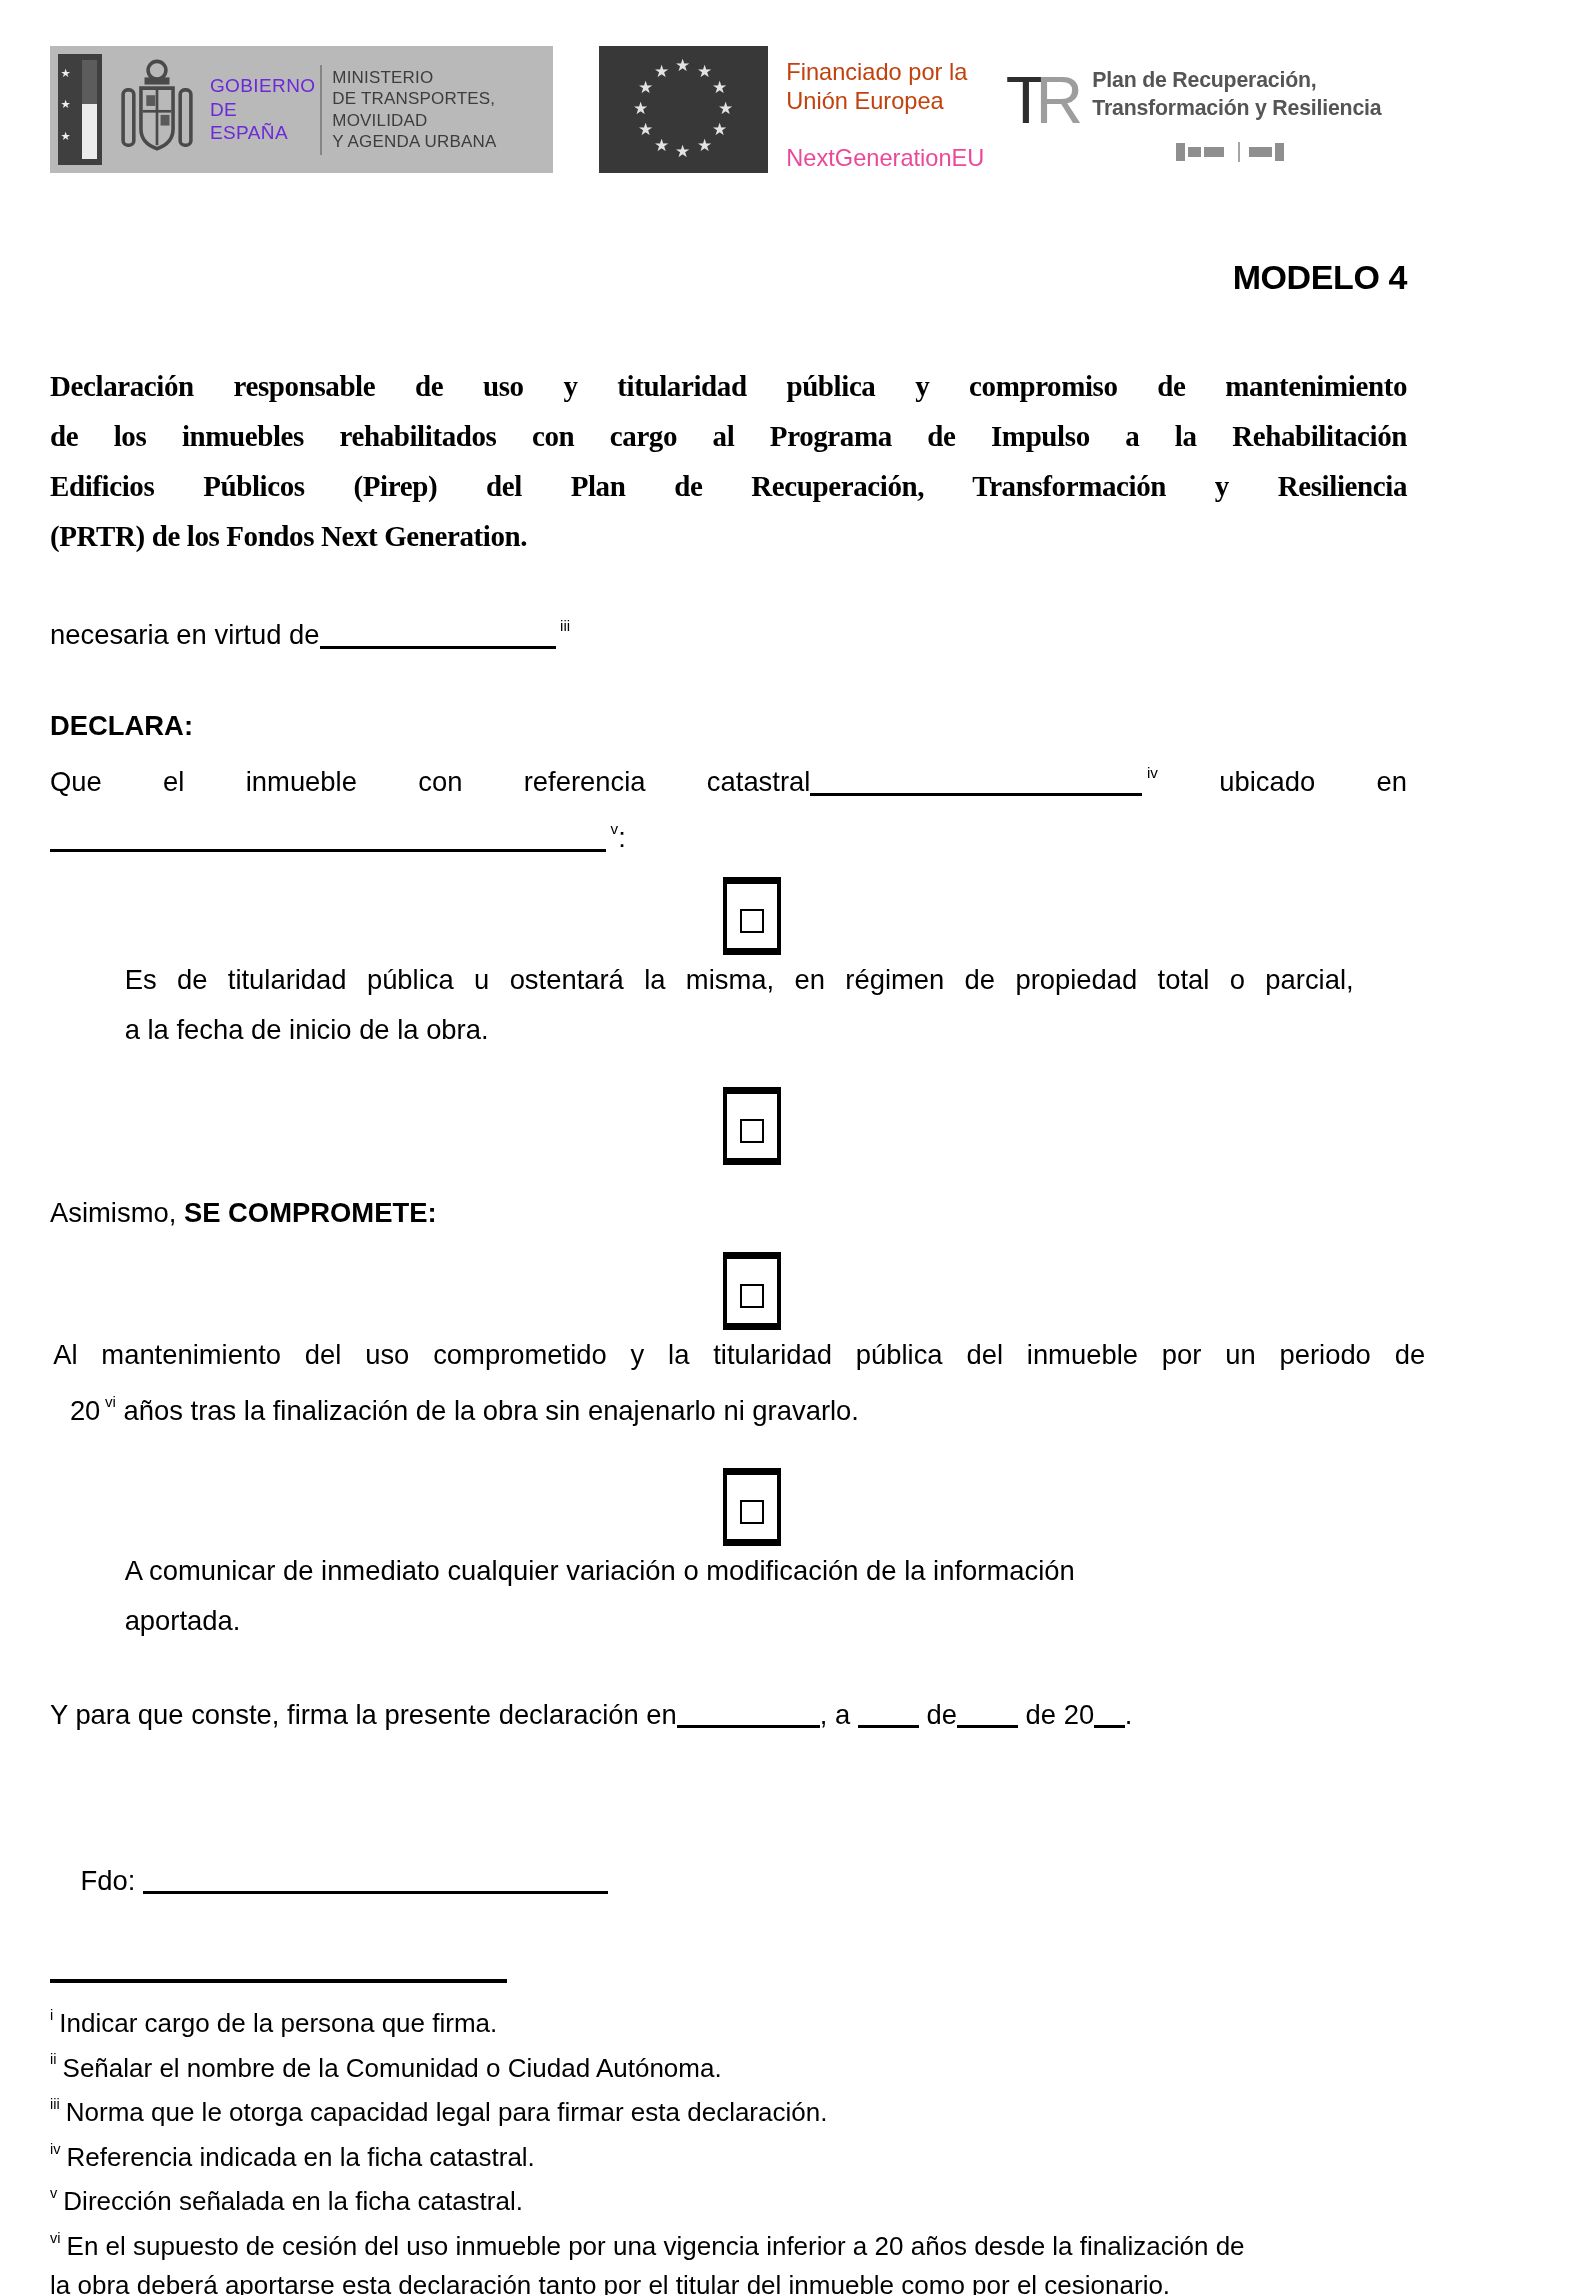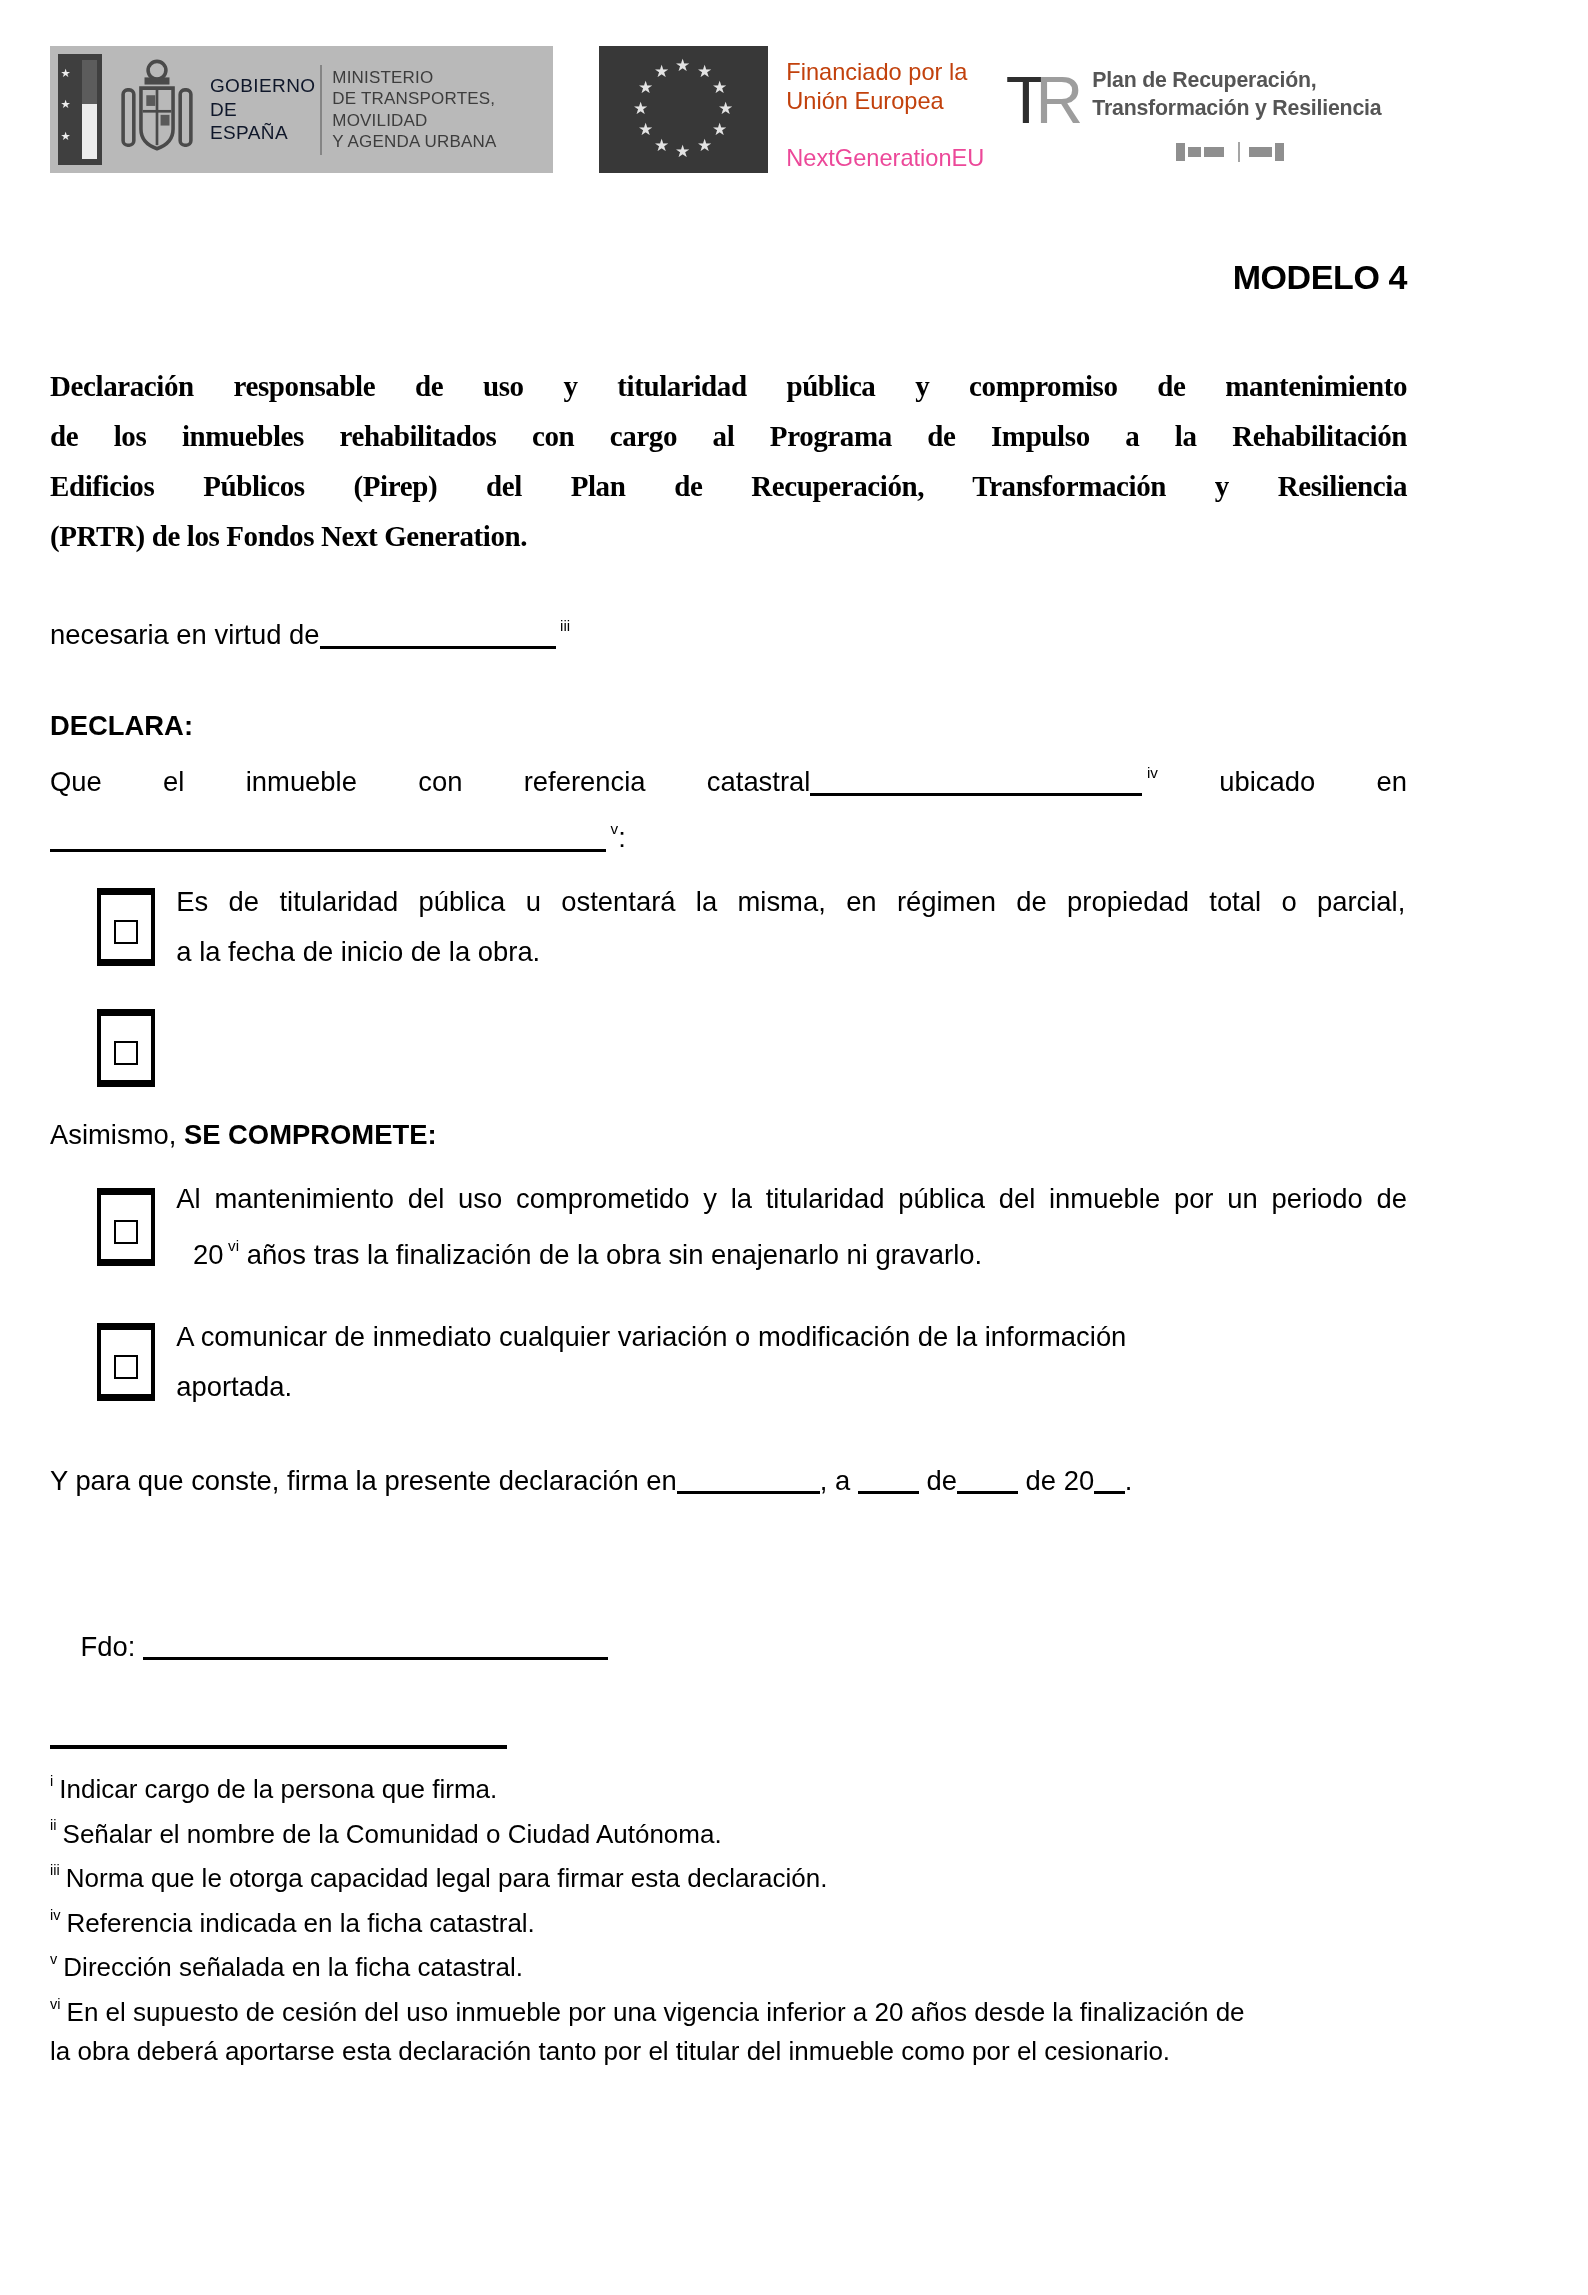--- a/index.html
+++ b/index.html
@@ -8,21 +8,21 @@
   .page{box-sizing:border-box;width:1588px;height:2295px;padding:46px 181px 0 50px;}
 
   
   .hdr{display:flex;align-items:flex-start;width:1387px;}
   .govlogo{width:503px;height:127px;background:#b9b9b9;display:flex;align-items:center;flex:0 0 auto;}
   .flag{width:44px;height:111px;margin-left:7.6px;background:#3f3f3f;position:relative;flex:0 0 auto;}
   .flag .stars{position:absolute;left:3px;top:13.7px;display:flex;flex-direction:column;gap:20px;color:#efefef;font-size:11.4px;line-height:11.4px;}
   .flag .stripe{position:absolute;right:4.6px;top:6.1px;bottom:6.1px;width:15.2px;background:#ececec;}
   .flag .block{position:absolute;left:0;top:0;width:100%;height:44%;background:#5c5c5c;}
   .arms{width:90px;height:107px;margin-left:10.7px;flex:0 0 auto;}
-  .govtxt{margin-left:7.6px;width:113px;font-size:19px;line-height:23.6px;color:#0f172a;letter-spacing:0.4px;}
+  .govtxt{margin-left:7.6px;width:113px;font-size:19px;line-height:23.6px;color:#6d28d9;letter-spacing:0.4px;}
   .govdiv{width:1.5px;height:90px;background:#858585;margin:0 10.7px 0 4.6px;flex:0 0 auto;}
   .mintxt{font-size:17px;line-height:21.3px;color:#3d3d3d;letter-spacing:0.2px;}
 
   .euflag{width:169px;height:127px;margin-left:46px;background:#383838;position:relative;flex:0 0 auto;}
   .euflag .st{position:absolute;color:#e3e3e3;font-size:17px;line-height:17px;}
   .eutxt{margin-left:18.3px;margin-top:12.2px;width:192px;height:114px;display:flex;flex-direction:column;justify-content:space-between;flex:0 0 auto;}
   .eutxt .f{font-size:23.6px;line-height:29px;color:#c2410c;}
   .eutxt .n{font-size:23.6px;color:#ec4899;}
 
   .prtr{display:flex;margin-left:27.4px;margin-top:21.3px;flex:0 0 auto;}
@@ -46,21 +46,21 @@
   .blank{display:inline-block;border-bottom:3.8px solid #000;height:23px;vertical-align:-4.6px;}
 
   .title{margin-top:85px;text-align:right;font-size:34px;font-weight:bold;letter-spacing:-0.4px;}
   .heading{margin-top:64px;font-family:Liberation Serif, serif;}
   .heading .tline{font-size:29px;font-weight:bold;letter-spacing:-0.4px;}
   .intro{margin-top:43px;}
   .declara{margin-top:41px;}
   .asim{margin-top:23px;}
 
   .cl{margin-top:13.7px;}
-  .cl-item{display:flex;align-items:center;margin-bottom:32px;}
+  .cl-item{display:flex;align-items:center;margin-bottom:32px;flex-direction:column;}
   .cl-item:last-child{margin-bottom:0;}
   .cbox{width:50px;height:64px;border:4.6px solid #000;border-top-width:7.6px;border-bottom-width:7.6px;
         margin-left:47px;position:relative;flex:0 0 auto;cursor:pointer;}
   .cbox::after{content:"";position:absolute;width:20px;height:20px;border:2.3px solid #000;
         left:50%;top:58%;transform:translate(-50%,-50%);}
   .cl-text{margin-left:21.3px;width:1229px;}
   .cl-text.wide{width:1372px;}
   .ind > span:first-child{padding-left:9.1px;}
 
   .sig{margin-top:44px;}

